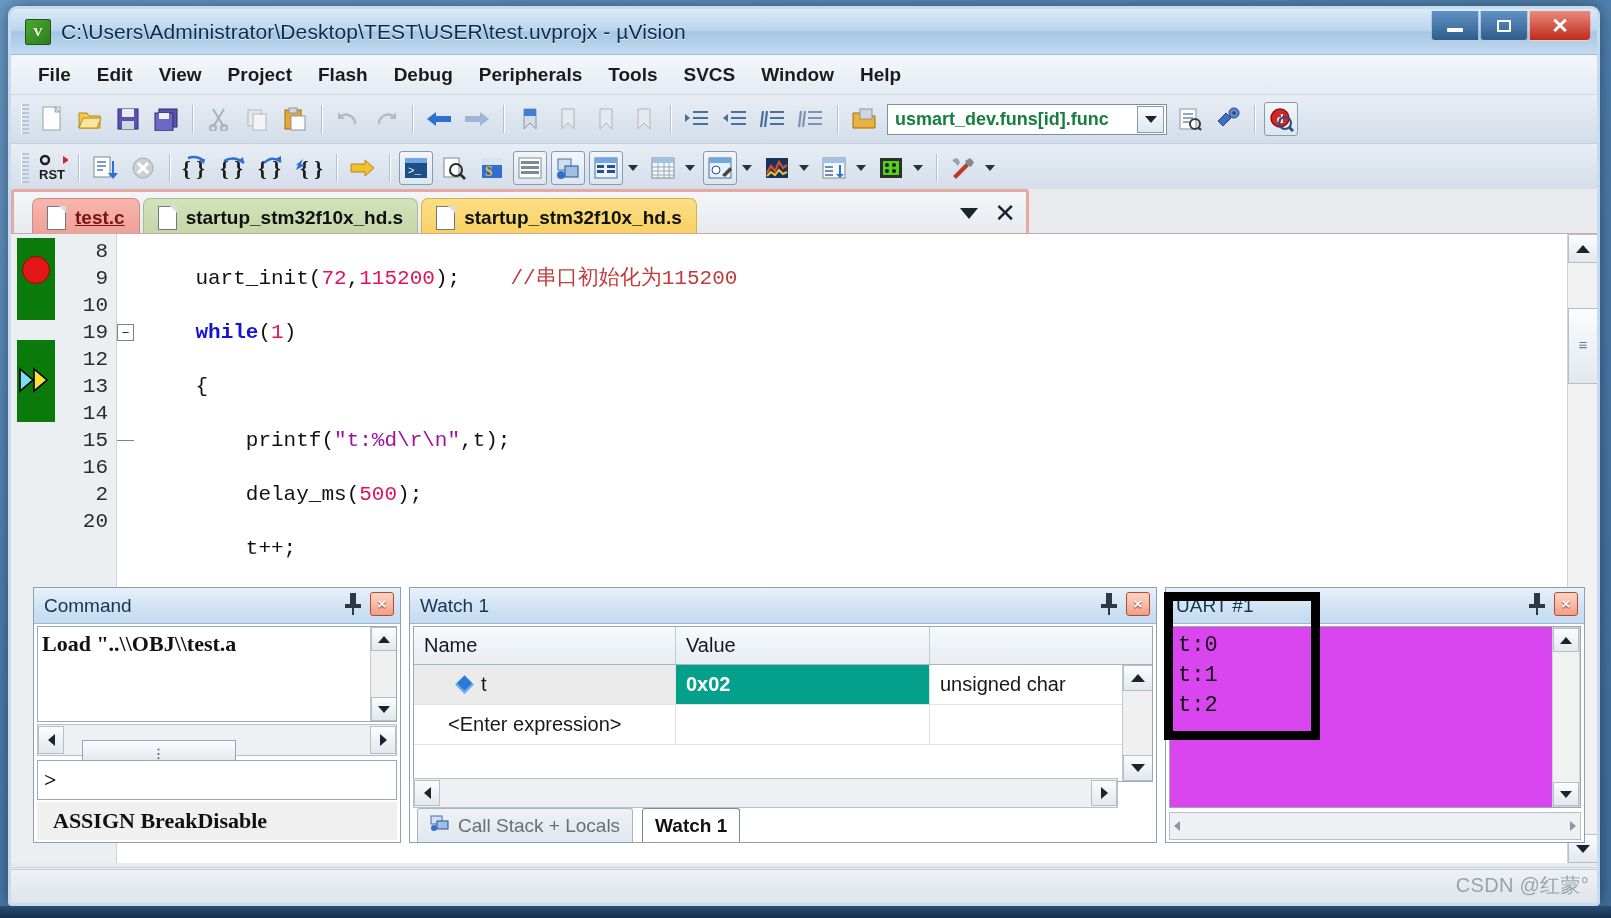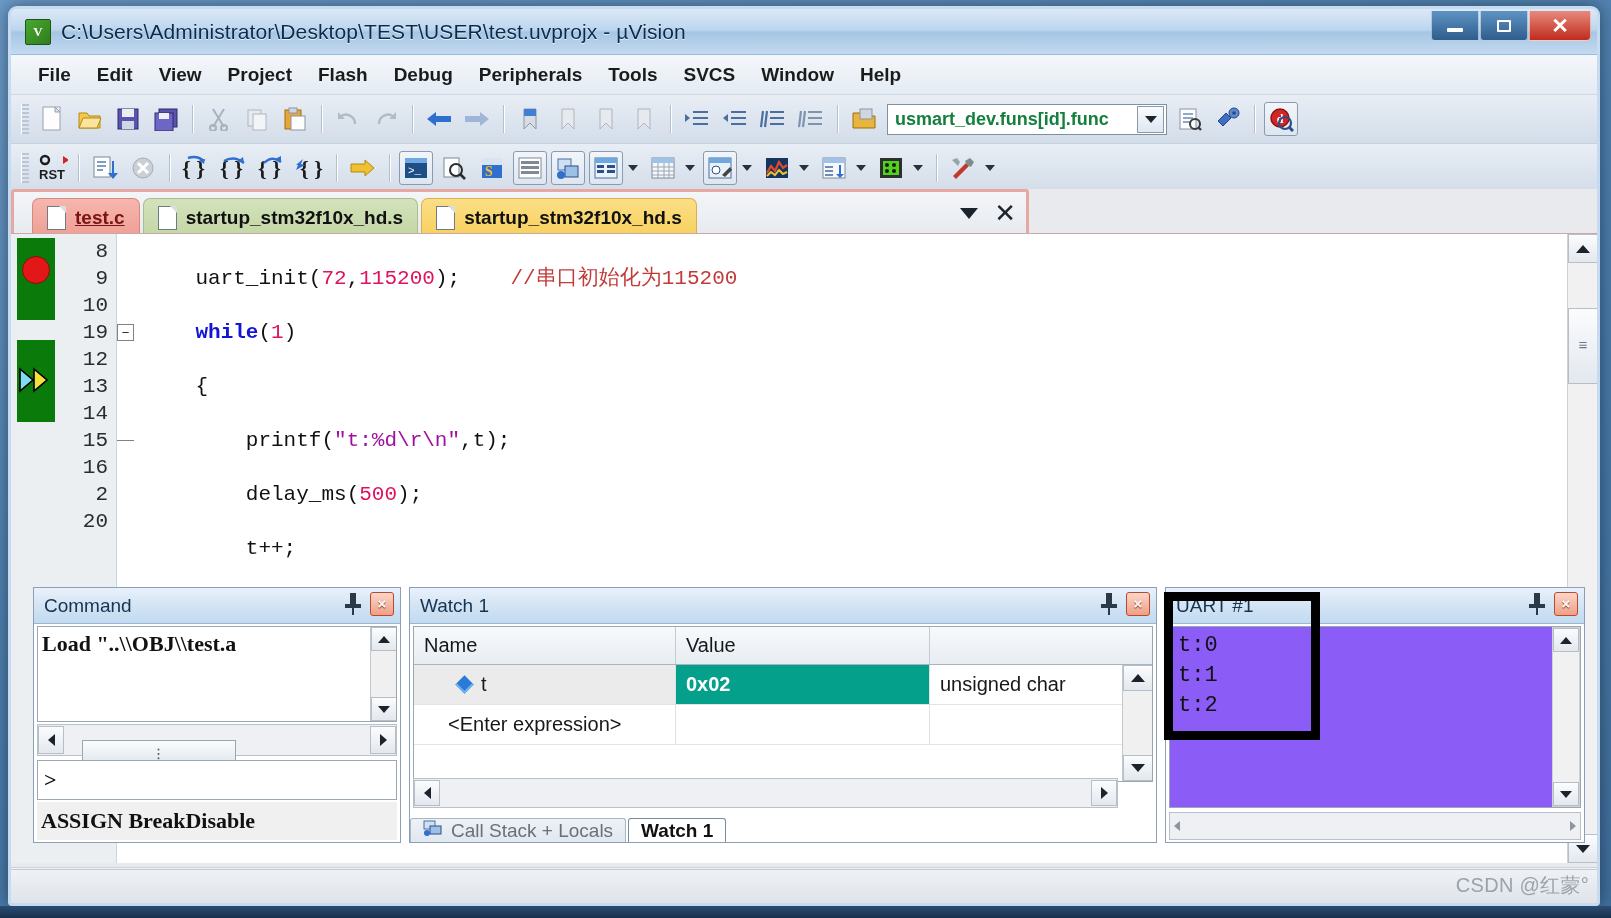--- a/index.html
+++ b/index.html
@@ -229,21 +229,21 @@
   .cmd-out { position:absolute;left:3px;right:3px;top:38px;height:96px;background:#fff;
      border:1px solid #9aa7b5;font-family:"Liberation Serif",serif;font-size:22px;
      color:#111;padding:2px 4px;overflow:hidden;line-height:29px;font-weight:bold;}
   .cmd-hs { position:absolute;left:3px;right:3px;top:136px;height:32px;background:#eef0f3;
      border:1px solid #b8c1cb;display:flex;align-items:center; }
   .cmd-input { position:absolute;left:3px;right:3px;top:172px;height:40px;background:#fff;
      border:1px solid #9aa7b5;font-family:"Liberation Serif",serif;font-size:22px;font-weight:bold;
      color:#111;padding:2px 6px;display:flex;align-items:center;}
   .cmd-status { position:absolute;left:3px;right:3px;top:214px;height:38px;
      font-family:"Liberation Serif",serif;font-size:22px;font-weight:bold;color:#111;
-     display:flex;align-items:center;padding-left:4px;background:#f0f0f0;}
+     display:flex;align-items:center;padding-left:16px;background:#f0f0f0;}
 
   
   #watch-pane { left:398px; top:398px; width:748px; height:256px; }
   .watch-grid { position:absolute;left:3px;right:3px;top:38px;bottom:60px;background:#fff;
      border:1px solid #9aa7b5;overflow:hidden; }
   .wg-head { display:flex;height:38px;
      background:linear-gradient(180deg,#f7fafc,#e8edf2);border-bottom:1px solid #aab4bf; }
   .wg-head div { font-size:20px;color:#16181b;padding:7px 0 0 10px;border-right:1px solid #c3ccd5; }
   .wg-head .c-type { background:linear-gradient(180deg,#d9f0fc,#bfe3f7); }
   .wg-row { display:flex;height:40px;align-items:stretch;border-bottom:1px solid #e0e4e8; }
@@ -252,28 +252,28 @@
   .c-val { width:254px; }
   .c-type { flex:1; }
   .wg-row .c-name { background:#ebebeb;display:flex;align-items:center;padding-top:0; }
   .wg-row.blank .c-name { background:#fff; }
   .wg-row .c-val.hl { background:#04a08c;color:#fff;font-weight:bold; }
   .diamond { width:13px;height:13px;background:#2a7bd8;transform:rotate(45deg);
      margin-right:10px;margin-left:34px;display:inline-block;box-shadow:inset -2px -2px 0 #6fb1f2;}
   .watch-hs { position:absolute;left:3px;right:38px;bottom:34px;height:30px;background:#eef0f3;
      border:1px solid #b8c1cb;display:flex;align-items:center; }
   .watch-tabs { position:absolute;left:0;bottom:0;height:34px;display:flex;align-items:flex-end; }
-  .wtab { height:24px;display:flex;align-items:center;padding:0 12px;font-size:19px;color:#6b7076;
+  .wtab { height:34px;display:flex;align-items:center;padding:0 12px;font-size:19px;color:#6b7076;
      background:linear-gradient(180deg,#eef2f7,#e0e7ef);border:1px solid #a9b6c4;border-bottom:none;
-     border-radius:3px 3px 0 0;margin-right:2px; }
+     border-radius:3px 3px 0 0;margin-right:2px;margin-left:7px; }
   .wtab.active { background:#fff;color:#111;font-weight:bold;border-color:#7c8b9b; }
 
   
   #uart-pane { left:1154px; top:398px; width:420px; height:256px; }
-  .uart-body { position:absolute;left:3px;right:3px;top:38px;bottom:34px;background:#8b5cf6;
+  .uart-body { position:absolute;left:3px;right:3px;top:38px;bottom:34px;background:#d946ef;
      border:1px solid #9aa7b5;font-family:"Liberation Mono",monospace;font-size:22px;color:#111;
      padding:4px 8px;line-height:30px;overflow:hidden; }
   .uart-hs { position:absolute;left:3px;right:3px;bottom:2px;height:28px;background:#eef0f3;
      border:1px solid #b8c1cb;display:flex;align-items:center;justify-content:space-between;
      padding:0 4px; }
   .uart-vs { position:absolute;right:4px;top:39px;bottom:35px;width:28px;background:#f1f1f1;
      border:1px solid #cdd3da; }
 
   
   #uart-annotation {

